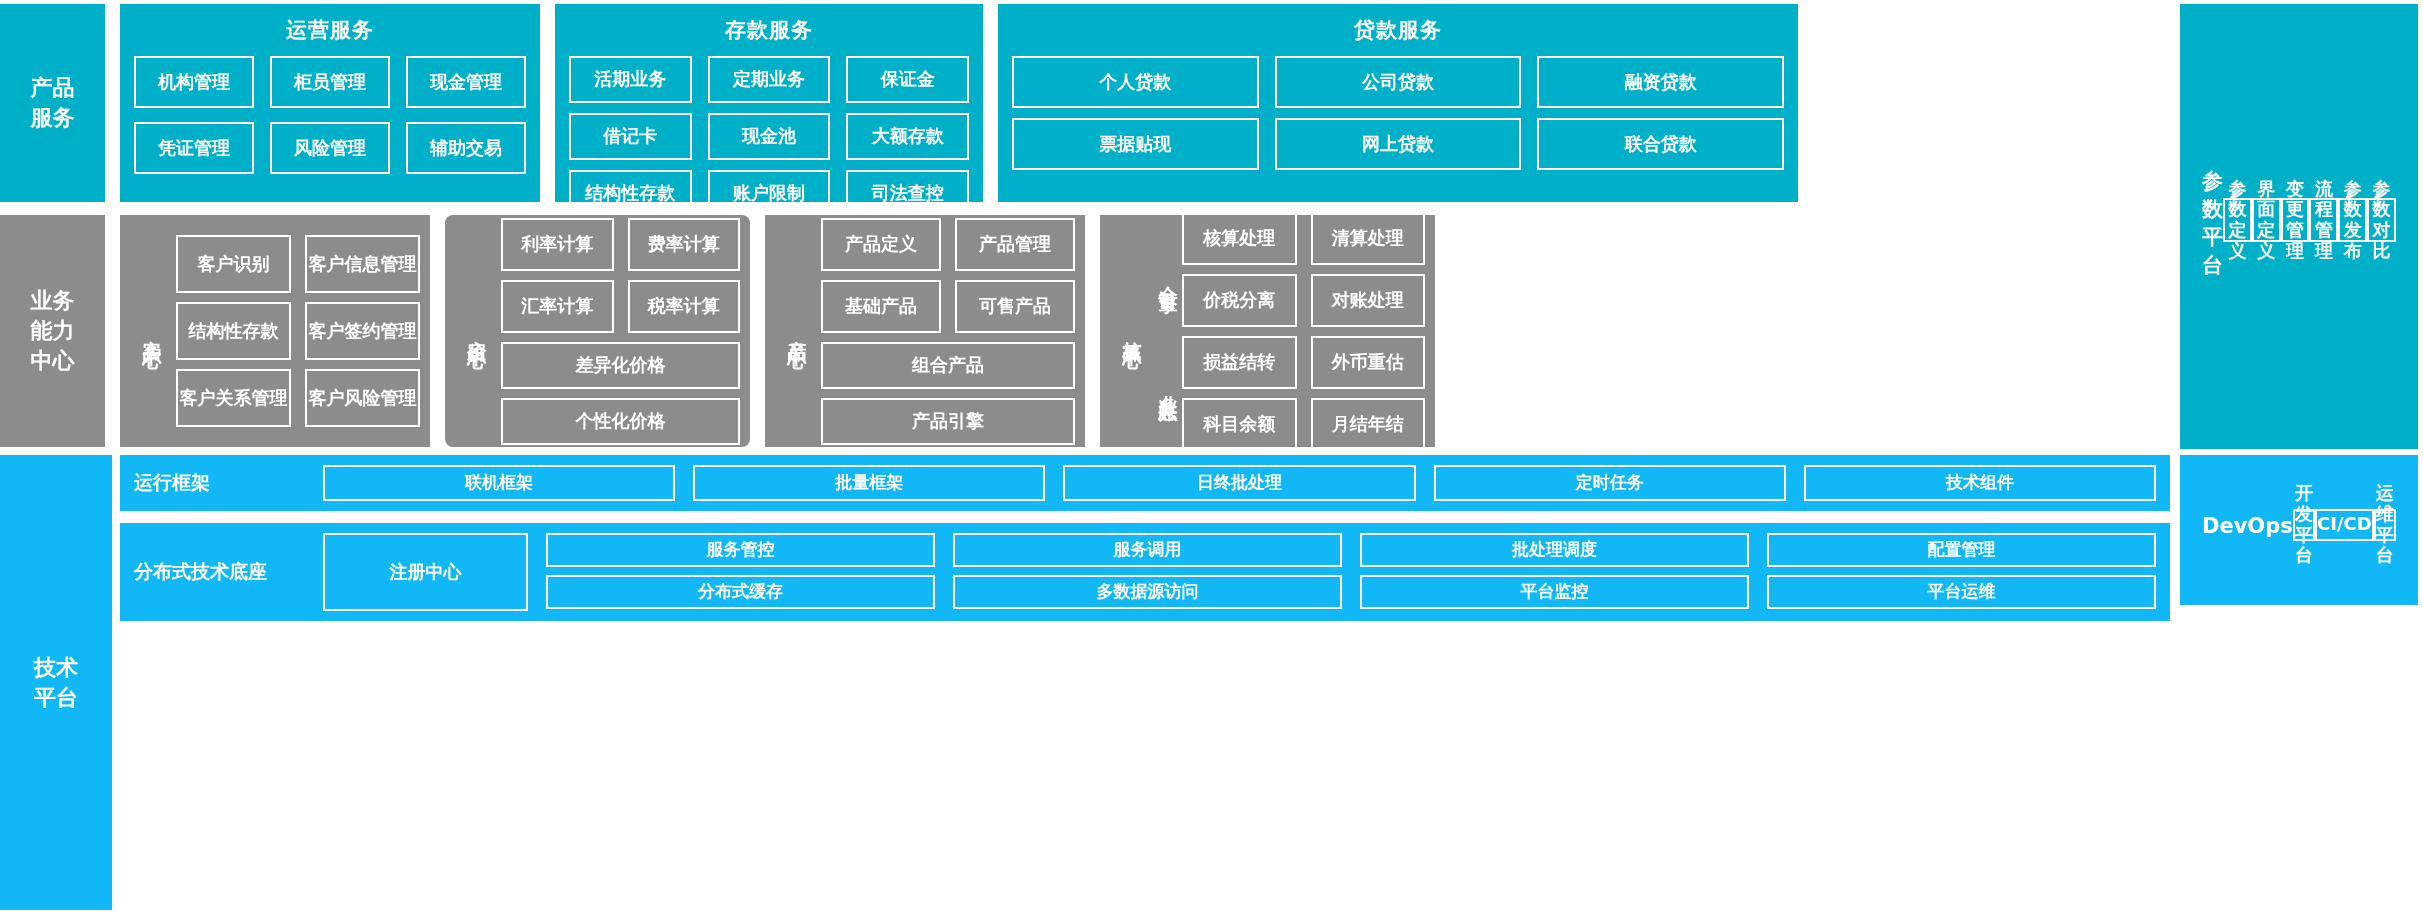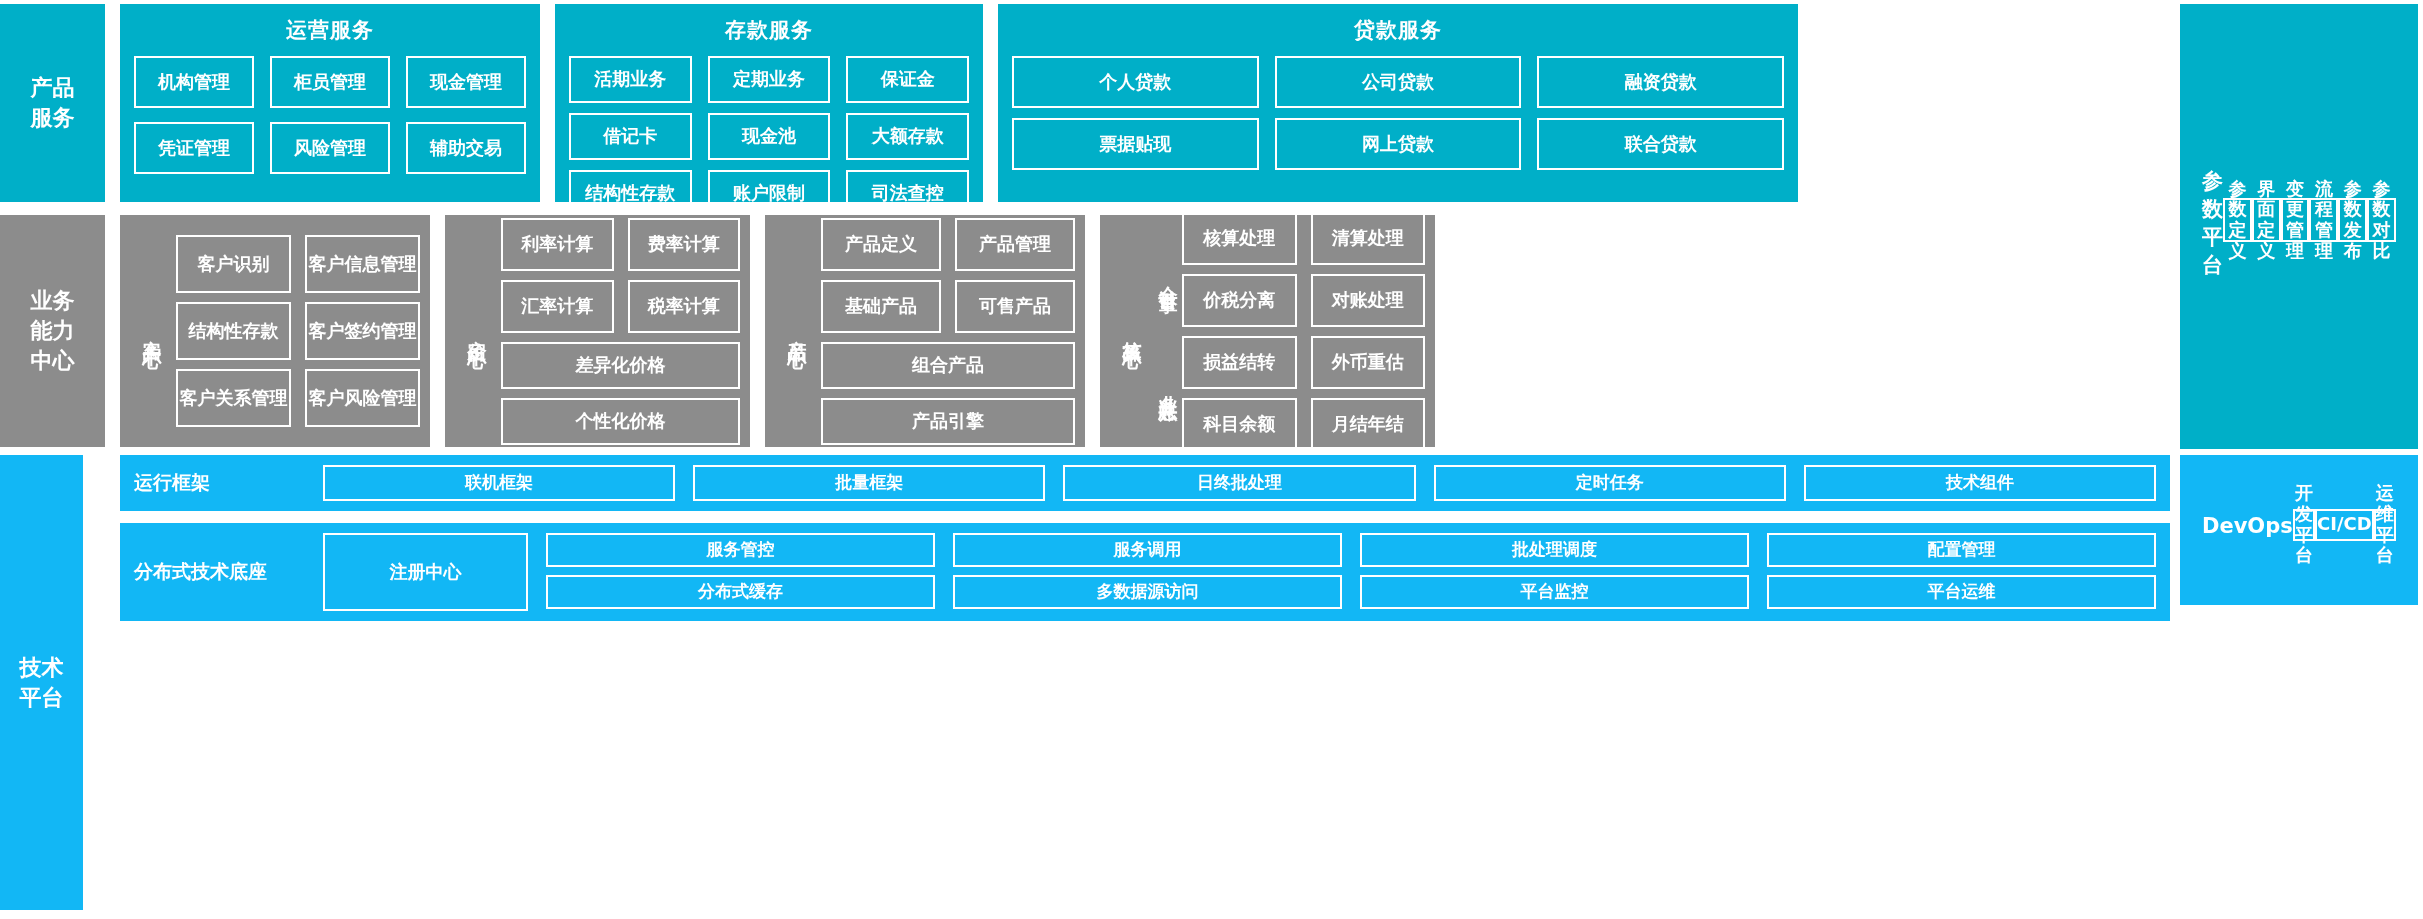--- a/index.html
+++ b/index.html
@@ -63,30 +63,30 @@
     writing-mode:vertical-rl;color:#fff;font-size:19px;font-weight:bold;
     letter-spacing:3px;margin:0 10px;text-align:center;
   }
   .ctr-body{flex:1;display:flex;flex-direction:column;gap:9px;}
   .ctr-row{display:flex;gap:14px;}
   .ctr-row .chip{flex:1;height:53px;font-size:18px;}
   .ctr-full{height:47px;font-size:18px;}
 
   .c-cust{width:310px;}
   .c-cust .ctr-row .chip{height:58px;}
-  .c-price{width:305px;}
+  .c-price{width:305px;border-radius:8px;}
   .c-prod{width:320px;}
   .c-acct{width:335px;display:flex;}
   .acct-sub{display:flex;flex-direction:column;justify-content:space-around;height:100%;}
   .acct-sub .ctr-label{margin:0;}
 
   
   .row3{position:absolute;left:0;top:455px;width:2170px;height:460px;}
   .r3-label{
-    position:absolute;left:0;top:0;width:83px;height:455px;background:#12B7F5;
+    position:absolute;left:0;top:0;width:112px;height:455px;background:#12B7F5;
     color:#fff;font-weight:bold;font-size:22px;
     display:flex;align-items:center;justify-content:center;text-align:center;line-height:1.35;
   }
   .tp{position:absolute;left:120px;background:#12B7F5;box-sizing:border-box;
       display:flex;align-items:center;padding:8px 14px;}
   .tp-label{color:#fff;font-size:19px;font-weight:bold;white-space:nowrap;}
   .tp-cols{flex:1;display:flex;gap:18px;margin-left:14px;}
   .tp-col{flex:1;display:flex;flex-direction:column;gap:8px;}
   .tp-col .chip{height:34px;font-size:17px;}
 

